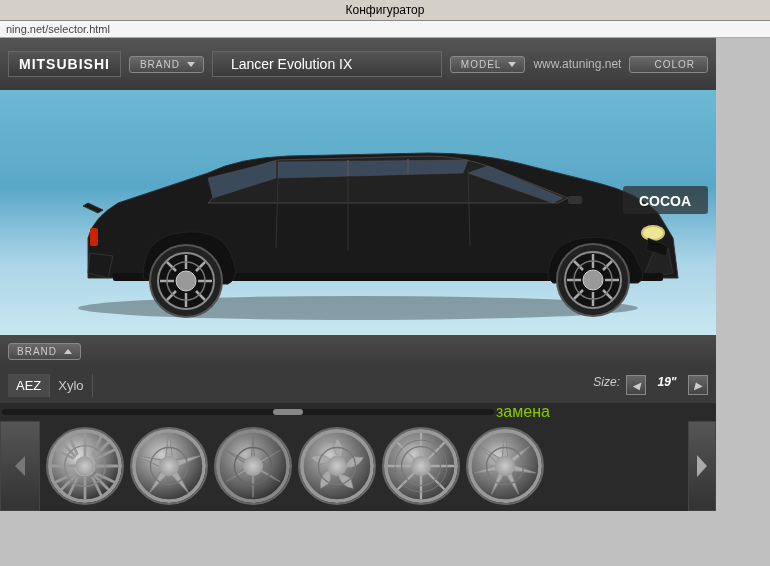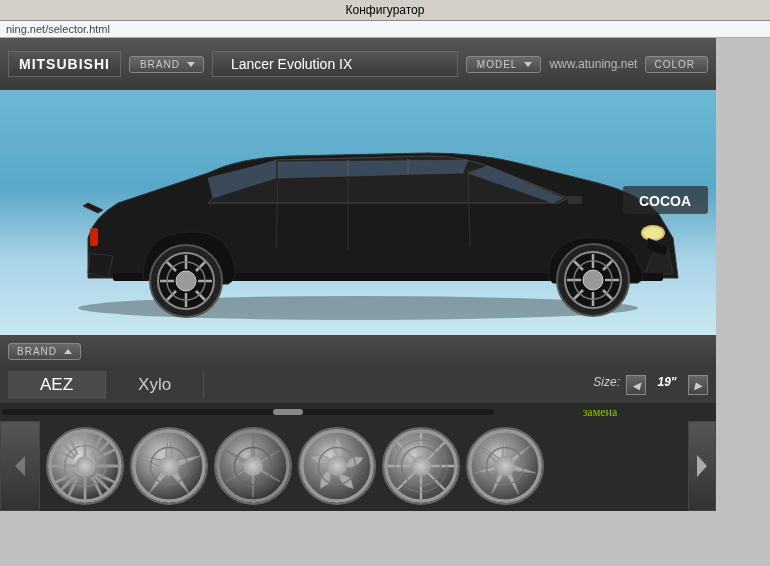--- a/index.html
+++ b/index.html
@@ -91,21 +91,21 @@
       margin-left: auto;
     }
 
     .color-btn {
       display: flex;
       align-items: center;
       gap: 4px;
       background: linear-gradient(to bottom, #6a6a6a, #4a4a4a);
       border: 1px solid #888;
       border-radius: 3px;
-      padding: 2px 8px 2px 8px;
+      padding: 2px 8px 2px 24px;
       color: #ccc;
       font-size: 10px;
       text-transform: uppercase;
       letter-spacing: 1px;
       cursor: pointer;
     }
 
     
     #car-display {
       background: linear-gradient(to bottom, #6cb8d4 0%, #5aa8c8 40%, #aad4e8 70%, #c8e8f0 100%);
@@ -160,23 +160,23 @@
     #wheel-brands {
       display: flex;
       align-items: center;
       background: #3a3a3a;
       height: 36px;
       padding: 0 8px;
       gap: 0;
     }
 
     .wheel-brand-item {
-      padding: 4px 32px;
+      padding: 4px 8px;
       color: #ccc;
-      font-size: 17px;
+      font-size: 13px;
       border-right: 1px solid #555;
       cursor: pointer;
     }
 
     .wheel-brand-item.active {
       color: #fff;
       background: #4a4a4a;
     }
 
     .size-selector {
@@ -214,25 +214,24 @@
       position: absolute;
       left: 55%;
       width: 30px;
       height: 6px;
       background: #888;
       border-radius: 3px;
     }
 
     .zamena-label {
       color: #88cc00;
-      font-size: 12px;
-      text-align: center;
+      font-size: 16px;
+      text-align: left;
       padding-right: 10px;
       line-height: 1;
-      font-family: Liberation Serif, serif;
     }
 
     #scroll-row {
       display: flex;
       align-items: center;
       background: #2a2a2a;
       height: 18px;
     }
 
     #scroll-row .scroll-track-area {

